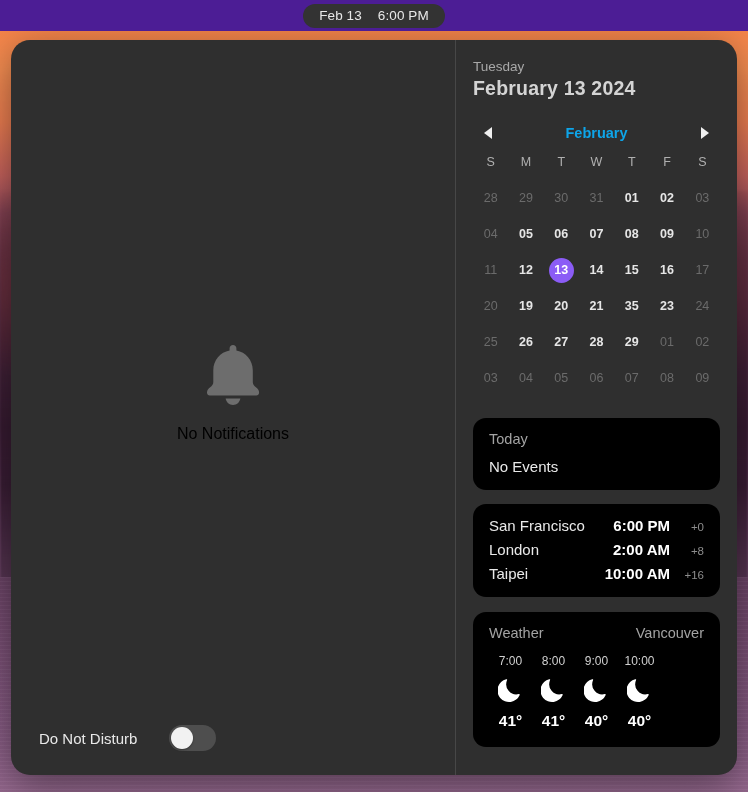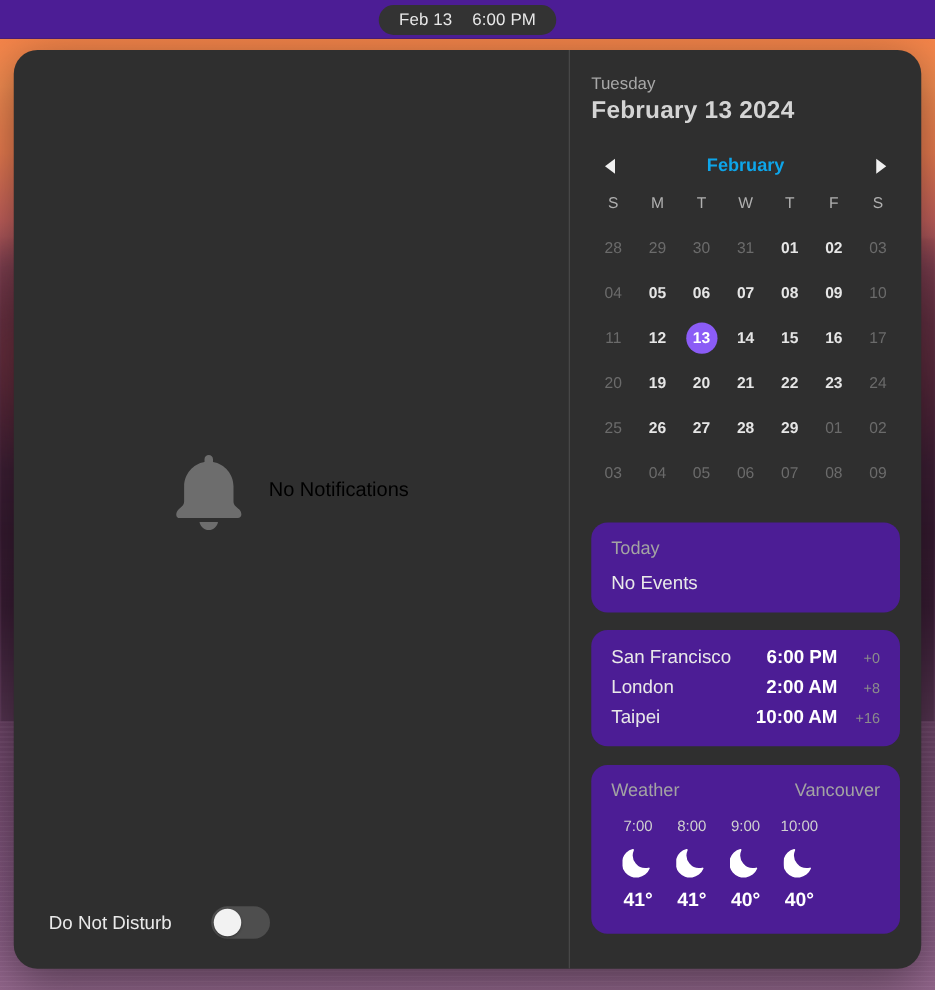--- a/index.html
+++ b/index.html
@@ -83,21 +83,21 @@
   }
 
   
   #notif-side {
     width:444px; height:100%;
     position:relative;
     flex:0 0 444px;
   }
   #notif-empty {
     position:absolute; left:0; top:0; width:100%; height:100%;
-    display:flex; flex-direction:row;
+    display:flex; flex-direction:column;
     align-items:center; justify-content:center;
     gap:20px;
     padding-bottom:29px;
   }
   .bell-wrap { width:56px; height:62px; position:relative; }
 
   #dnd-row {
     position:absolute; left:28px; bottom:24px;
     display:flex; align-items:center; gap:32px;
   }
@@ -164,21 +164,21 @@
   }
   .cal-cell.dim { color:#6b6b6b; font-weight:normal; }
   .cal-cell .num {
     width:25px; height:25px; border-radius:50%;
     display:flex; align-items:center; justify-content:center;
   }
   .cal-cell.today .num { background:#8b5cf6; color:#fff; }
 
   
   .card {
-    background:#4c1d95;
+    background:#000000;
     border-radius:13px;
     padding:13px 16px 15px 16px;
     margin-top:14px;
   }
   .card-title {
     color:#a3a3a3; font-size:14.5px; margin-bottom:11px;
   }
   .card-line { color:#e9e9e9; font-size:15px; }
 
   #events-card { margin-top:22px; }
@@ -349,21 +349,21 @@
           <div class="cal-cell">
             <div class="num">19</div>
           </div>
           <div class="cal-cell">
             <div class="num">20</div>
           </div>
           <div class="cal-cell">
             <div class="num">21</div>
           </div>
           <div class="cal-cell">
-            <div class="num">22</div>
+            <div class="num">35</div>
           </div>
           <div class="cal-cell">
             <div class="num">23</div>
           </div>
           <div class="cal-cell dim">
             <div class="num">24</div>
           </div>
           <div class="cal-cell dim">
             <div class="num">25</div>
           </div>

